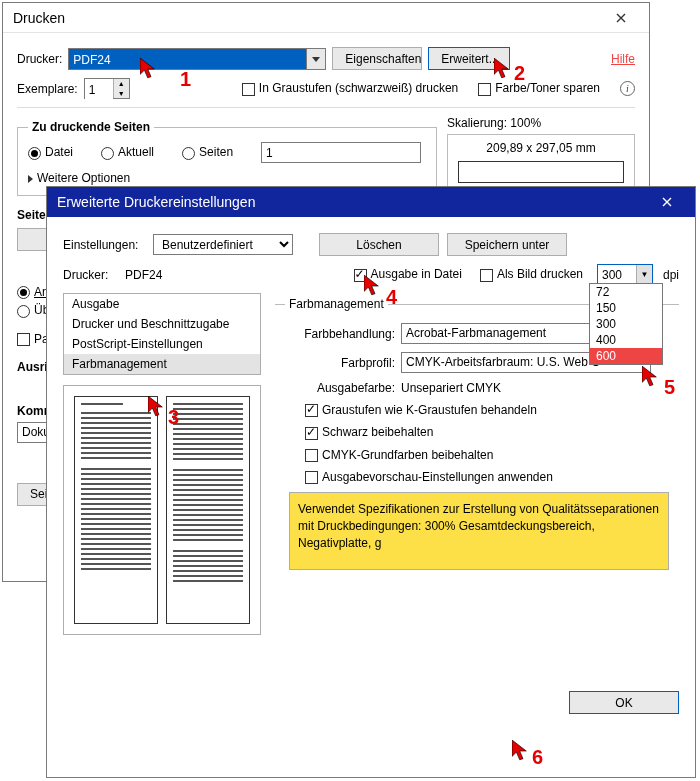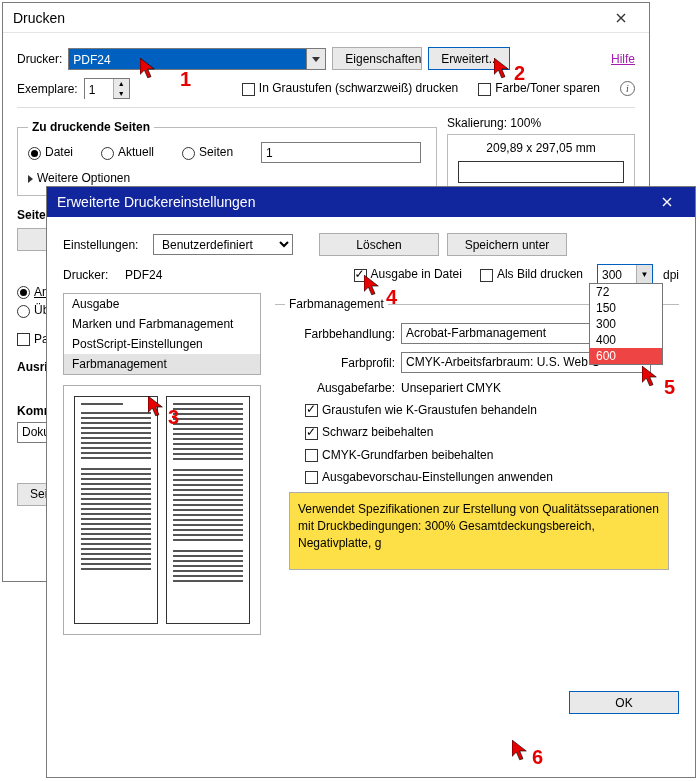--- a/index.html
+++ b/index.html
@@ -12,21 +12,21 @@
   .body-area { padding: 14px 14px; }
   .row { display: flex; align-items: center; gap: 6px; margin-bottom: 8px; }
   label { font-size: 12px; }
   select, input[type=text] { font-family: inherit; font-size: 12px; border: 1px solid #7a7a7a; height: 21px; padding: 0 4px; background: #fff; }
   .sel-printer { width: 258px; background: #0060c0; color: #fff; height: 22px; line-height: 22px; padding-left: 4px; border: 1px solid #7a7a7a; position: relative; }
   .sel-printer::after { content: ""; position: absolute; right: 0; top: 0; width: 18px; height: 20px; background: #e8e8e8; border-left: 1px solid #7a7a7a; }
   .sel-printer::before { content: ""; position: absolute; right: 5px; top: 8px; width: 0; height: 0; border-left: 4px solid transparent; border-right: 4px solid transparent; border-top: 5px solid #333; z-index: 2; }
   .btn { border: 1px solid #adadad; background: #e9e9e9; height: 23px; padding: 0 12px; font-size: 12px; cursor: pointer; }
   .btn-wide { width: 90px; }
   .btn-wider { width: 120px; }
-  .link { color: #a21caf; }
+  .link { color: #ef4444; }
   .spin { width: 46px; height: 21px; border: 1px solid #7a7a7a; display: inline-flex; }
   .spin input { border: none; width: 28px; padding-left: 4px; }
   .spin-btns { width: 16px; display: flex; flex-direction: column; border-left: 1px solid #adadad; }
   .spin-btns div { flex: 1; display: flex; align-items: center; justify-content: center; font-size: 7px; background: #e9e9e9; }
   .chk { width: 13px; height: 13px; border: 1px solid #333; display: inline-block; vertical-align: middle; margin-right: 4px; position: relative; }
   .chk.checked::after { content: "✓"; position: absolute; left: 0px; top: -3px; font-size: 12px; }
   .radio { width: 13px; height: 13px; border: 1px solid #333; border-radius: 50%; display: inline-block; vertical-align: middle; margin-right: 4px; position: relative; }
   .radio.checked::after { content: ""; position: absolute; left: 2px; top: 2px; width: 7px; height: 7px; background: #000; border-radius: 50%; }
   .info-icon { width: 15px; height: 15px; border: 1px solid #666; border-radius: 50%; display: inline-flex; align-items: center; justify-content: center; font-size: 10px; font-style: italic; font-family: Georgia, serif; color: #444; }
   fieldset { border: 1px solid #bbb; padding: 8px 10px 10px 10px; margin-top: 4px; }
@@ -157,21 +157,21 @@
       <div class="dpi-box" style="margin-left:4px;">
         <span>300</span>
         <span class="ar">▼</span>
       </div>
       <span>dpi</span>
     </div>
     <div style="display:flex; gap:14px; margin-top:6px;">
       <div style="width:198px;">
         <div class="listbox" style="margin-bottom:10px;">
           <div class="item">Ausgabe</div>
-          <div class="item">Marken und Farbmanagement</div>
+          <div class="item">Drucker und Beschnittzugabe</div>
           <div class="item">PostScript-Einstellungen</div>
           <div class="item sel">Farbmanagement</div>
         </div>
         <div class="preview">
           <div class="page">
             <div class="line" style="width:60%;"></div>
             <div style="height:4px;"></div>
             <div class="line"></div>
               <div class="line"></div>
               <div class="line"></div>

